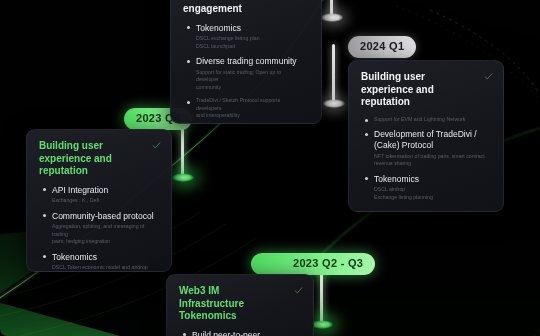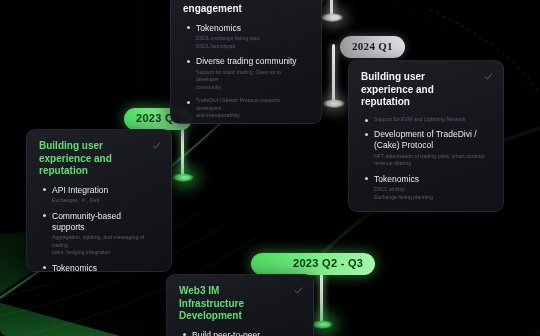--- a/index.html
+++ b/index.html
@@ -177,21 +177,21 @@
 
       </li>
     </ul>
   </div>
 
   <div class="pin white" style="left:330px;top:-14px;">
     <div class="pole" style="height:30px;"></div>
     <div class="base" style="top:27px;"></div>
   </div>
 
-  <div class="badge grey" style="left:340px;top:36px;font-family:Liberation Serif, serif;">2024 Q1</div>
+  <div class="badge grey" style="left:348px;top:36px;">2024 Q1</div>
 
   <div class="pin white" style="left:332px;top:44px;">
     <div class="pole" style="height:58px;"></div>
     <div class="base" style="top:55px;"></div>
   </div>
 
   <div class="card" style="left:348px;top:60px;width:156px;height:152px;">
     <div class="card-title white">Building user experience and reputation</div>
     <svg class="check" viewBox="0 0 12 12">
       <path d="M1.5 6.4 L4.4 9.2 L10.5 2.4" fill="none" stroke="#9aa0ac" stroke-width="1.3" stroke-linecap="round" stroke-linejoin="round"></path>
@@ -230,21 +230,21 @@
       <path d="M1.5 6.4 L4.4 9.2 L10.5 2.4" fill="none" stroke="#6fbf7c" stroke-width="1.3" stroke-linecap="round" stroke-linejoin="round"></path>
     </svg>
     <ul class="items">
       <li>
         <span class="bullet"></span>
         <span class="item-label">API Integration</span>
         <span class="item-desc">Exchanges : K , Defi</span>
       </li>
       <li>
         <span class="bullet"></span>
-        <span class="item-label">Community-based supports</span>
+        <span class="item-label">Community-based protocol</span>
         <span class="item-desc">Aggregation, splitting, and messaging of trading
 pairs; hedging integration</span>
       </li>
       <li>
         <span class="bullet"></span>
         <span class="item-label">Tokenomics</span>
         <span class="item-desc">DSCL Token economic model and airdrop
 mechanism</span>
       </li>
 
@@ -252,21 +252,21 @@
   </div>
 
   <div class="badge green" style="left:251px;top:253px;padding-left:42px;">2023 Q2 - Q3</div>
 
   <div class="pin" style="left:320px;top:259px;">
     <div class="pole" style="height:64px;"></div>
     <div class="base" style="top:61px;"></div>
   </div>
 
   <div class="card" style="left:166px;top:274px;width:148px;height:72px;">
-    <div class="card-title green">Web3 IM Infrastructure Development</div>
+    <div class="card-title green">Web3 IM Infrastructure Tokenomics</div>
     <svg class="check" viewBox="0 0 12 12">
       <path d="M1.5 6.4 L4.4 9.2 L10.5 2.4" fill="none" stroke="#6fbf7c" stroke-width="1.3" stroke-linecap="round" stroke-linejoin="round"></path>
     </svg>
     <ul class="items">
       <li>
         <span class="bullet"></span>
         <span class="item-label">Build peer-to-peer communication using the Nostr protocol</span>
       </li>
     </ul>
   </div>

